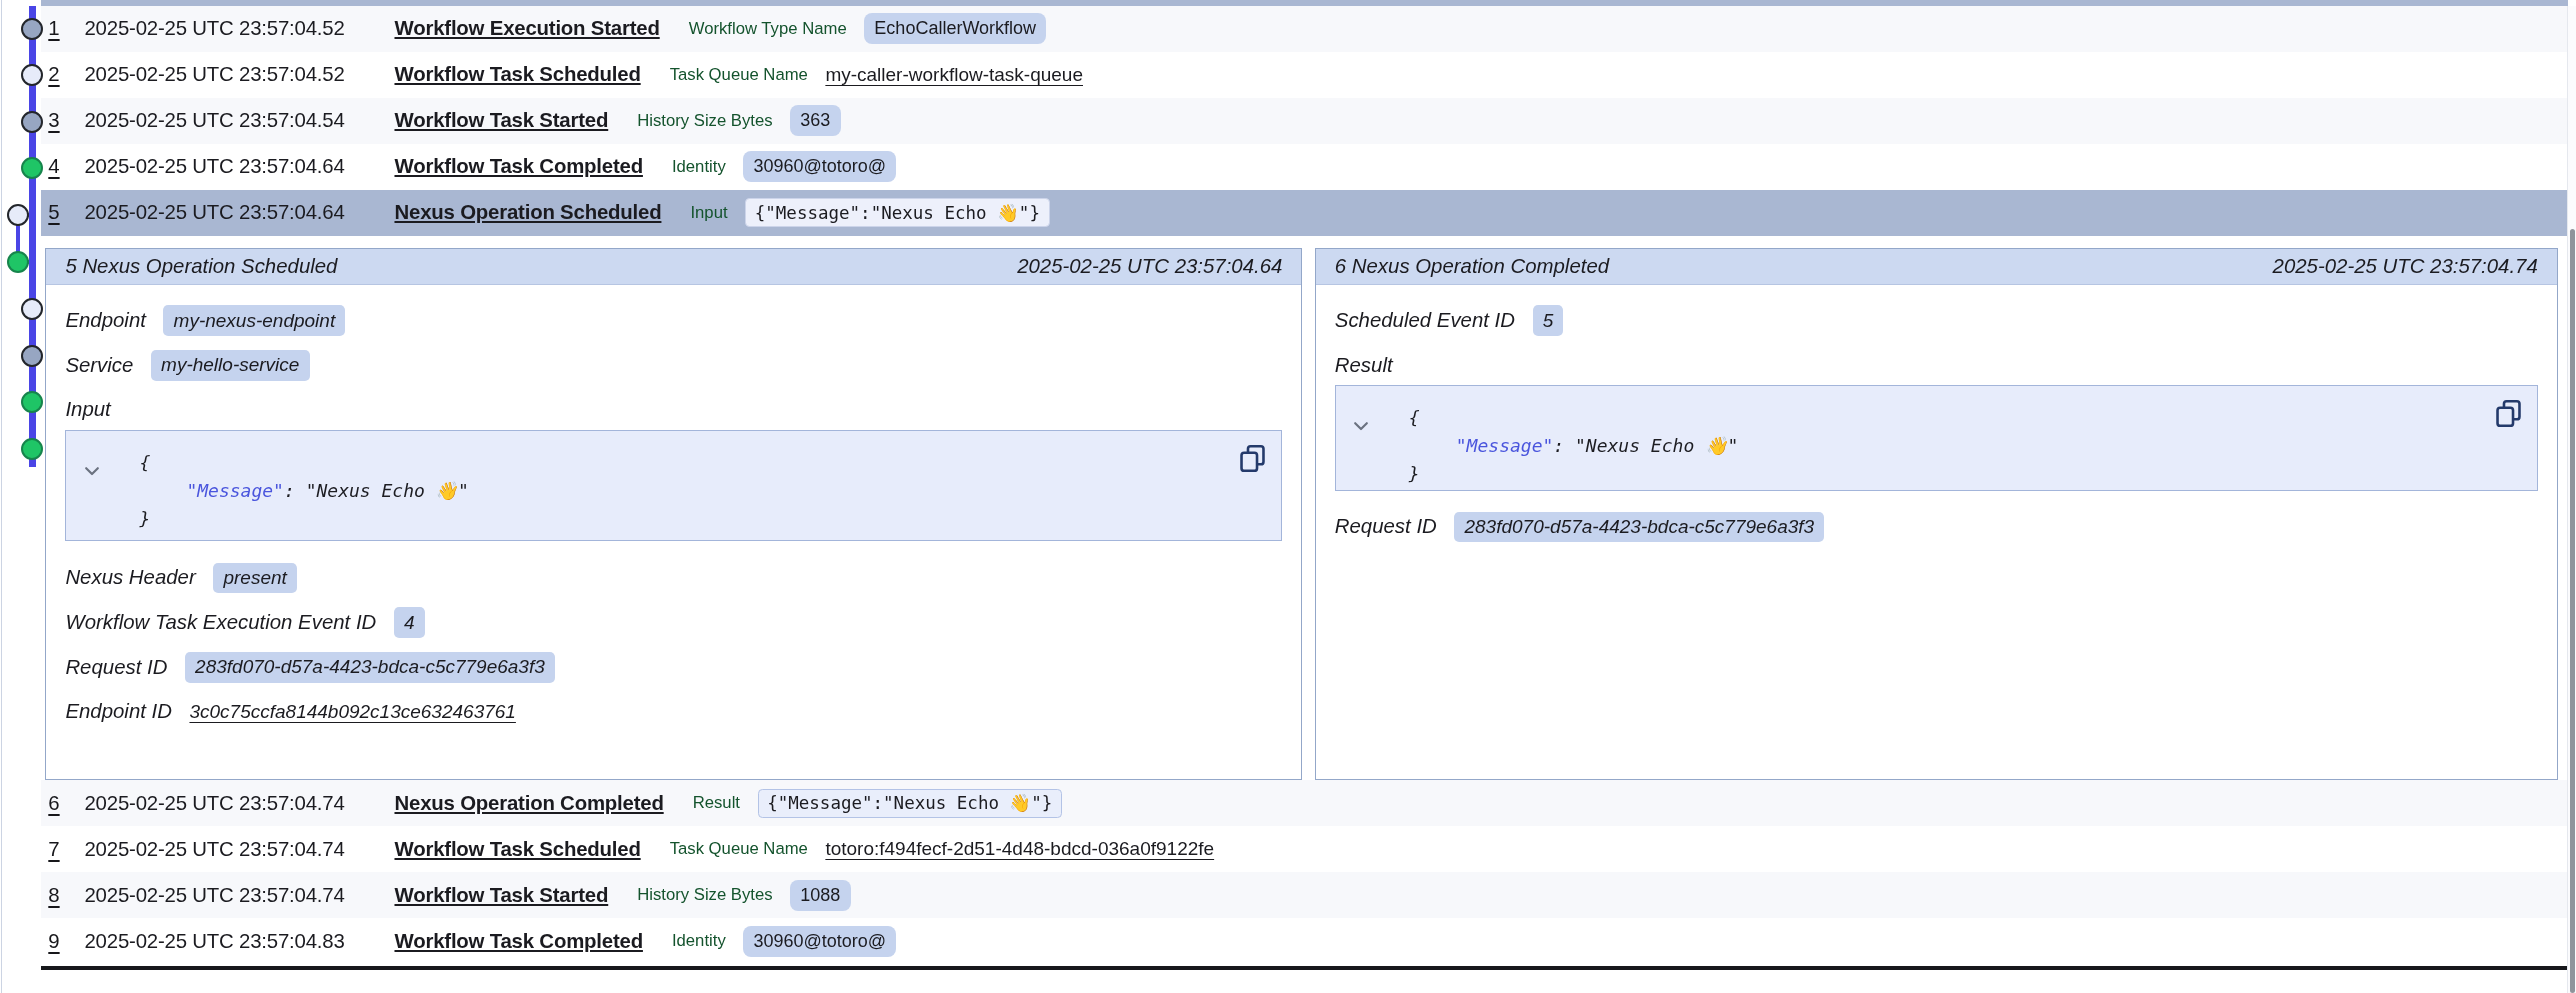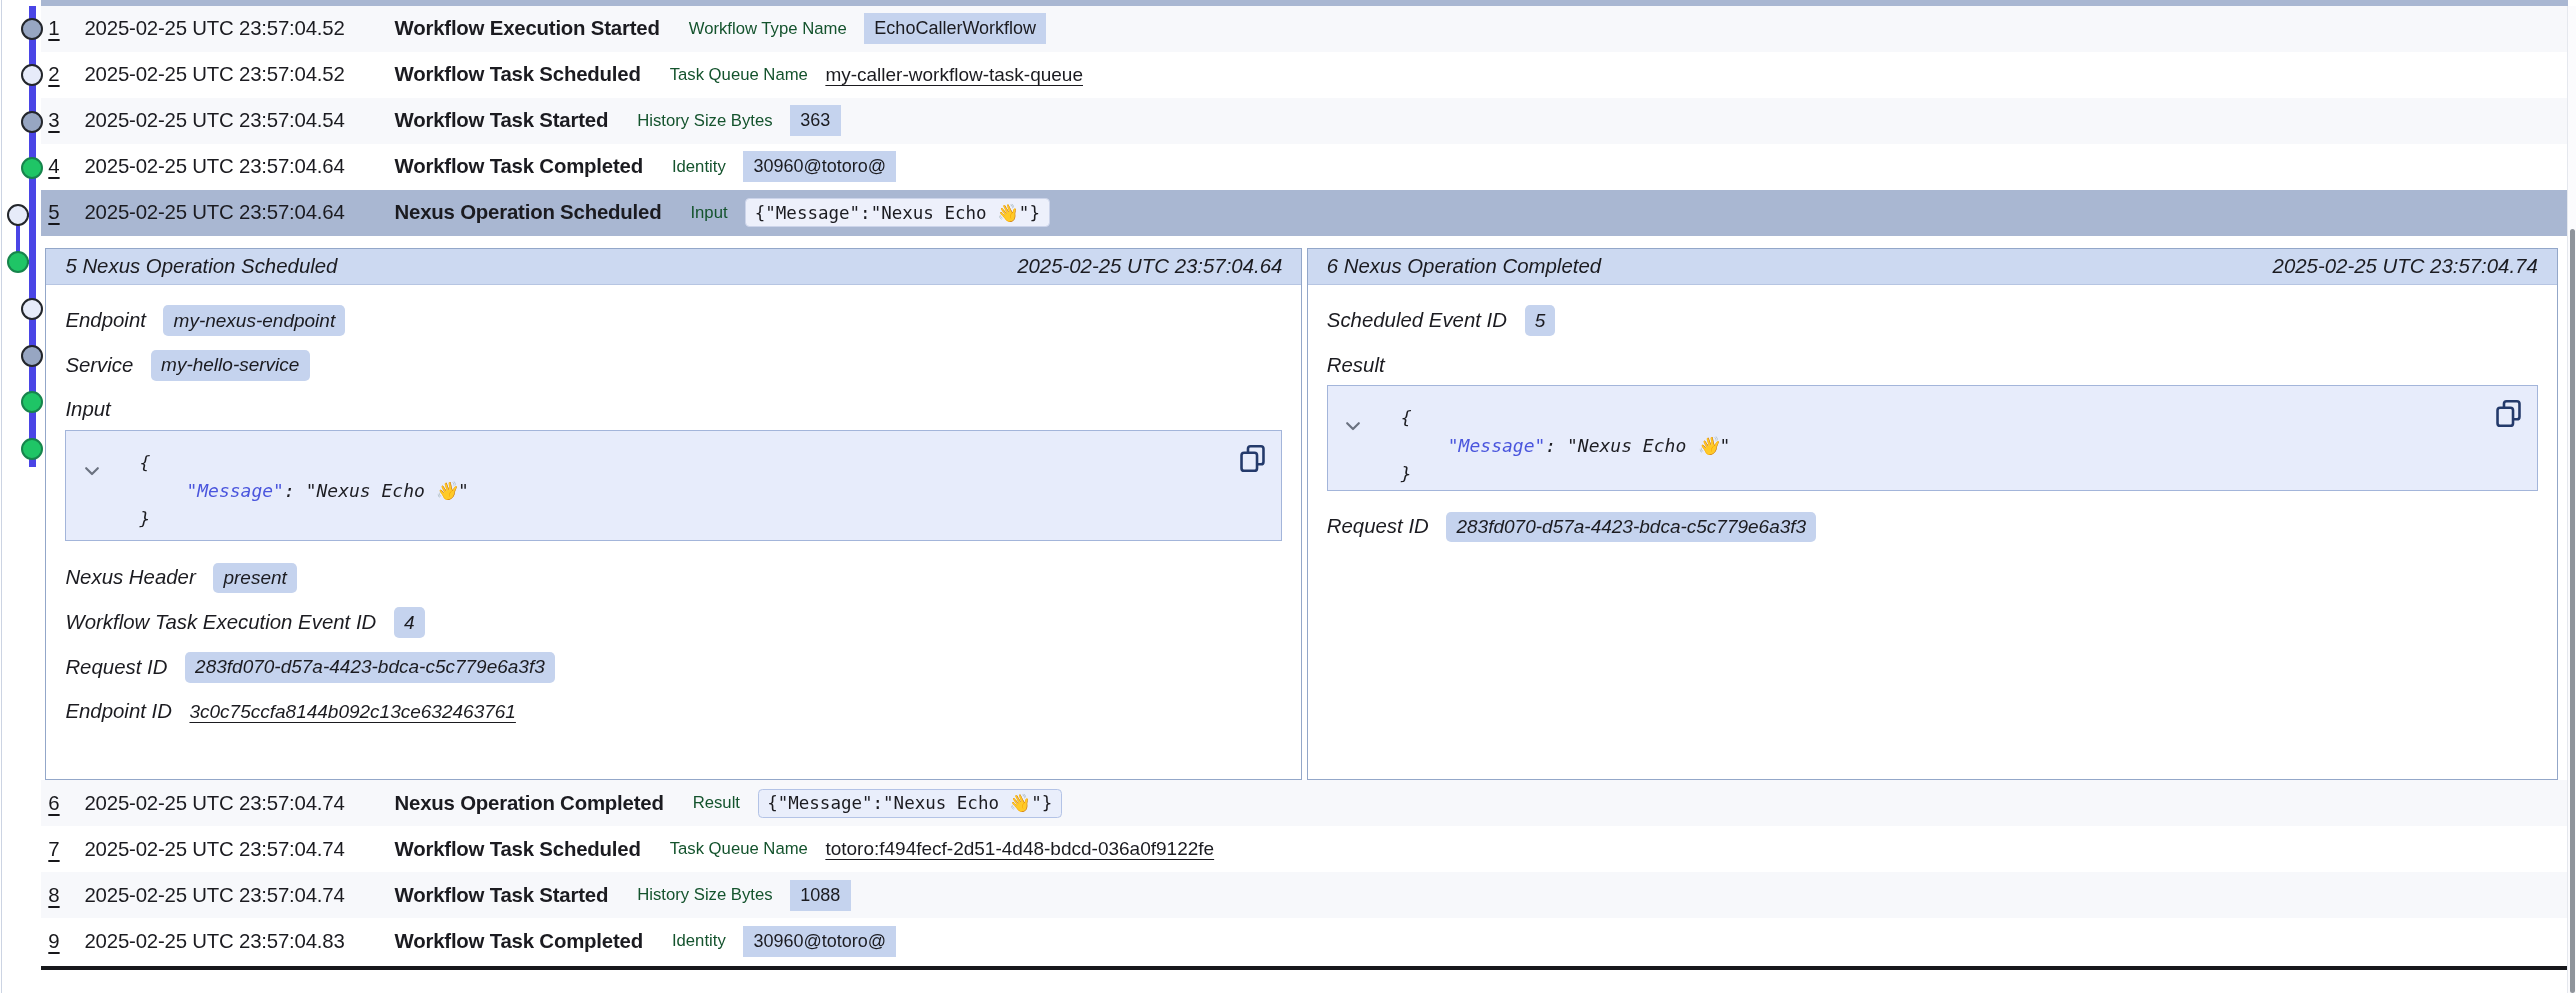--- a/index.html
+++ b/index.html
@@ -10,32 +10,32 @@
   .left-edge{position:absolute;left:0.7px;top:0;bottom:0;width:1.5px;background:#ccd4e3;}
   
   .content{position:absolute;left:41px;top:0;width:2527px;}
   .top-bar{height:5.8px;background:var(--selected);}
   
   .row{height:46px;display:flex;align-items:center;padding-left:7.3px;box-sizing:border-box;}
   .row.stripe{background:#f7f8fb;}
   .row.selected{background:var(--selected);}
   .num{width:26px;font-size:20.4px;color:#17171b;text-decoration:underline;text-underline-offset:3.6px;margin-right:10.2px;flex:none;cursor:pointer;}
   .time{font-size:20.4px;width:310px;flex:none;letter-spacing:-0.2px;}
-  .ename{font-size:20.4px;font-weight:700;margin-right:29px;letter-spacing:-0.2px;white-space:nowrap;}
+  .ename{font-size:20.4px;font-weight:700;margin-right:29px;letter-spacing:-0.2px;white-space:nowrap;text-decoration:underline;}
   .alabel{font-size:16.7px;color:#14532d;margin-right:17.5px;white-space:nowrap;}
-  .badge{background:var(--badge);border-radius:0;padding:5.1px 10.2px;font-size:18px;white-space:nowrap;}
+  .badge{background:var(--badge);border-radius:8px;padding:5.1px 10.2px;font-size:18px;white-space:nowrap;}
   .rlink{font-size:19px;text-decoration:underline;text-underline-offset:3.6px;white-space:nowrap;cursor:pointer;}
   .chip{font-family:"DejaVu Sans Mono",monospace;font-size:17.5px;border-radius:4.4px;padding:3.6px 8.7px;white-space:nowrap;}
   .chip.on-selected{background:#edf0fb;border:1.5px solid #ccd4ea;}
   .chip.bordered{background:#e9eefb;border:1.5px solid #b3c3e6;}
   
   .panels{display:flex;gap:4.4px;margin:12.4px 10.2px 0 4.4px;height:532px;font-style:italic;}
   .panel{border:1.5px solid #93a7c9;background:#fff;box-sizing:border-box;display:flex;flex-direction:column;overflow:hidden;}
   .panel.pleft{width:1257px;flex:none;}
-  .panel.pright{flex:1;}
+  .panel.pright{flex:1;margin-left:8px;}
   .panel-header{height:35px;flex:none;background:var(--pheader);display:flex;align-items:center;justify-content:space-between;padding:0 19px;font-size:20.4px;border-bottom:0.7px solid #b6c5e2;}
   .panel-body{padding:19px 19px 0;}
   .f-row{display:flex;align-items:center;height:33px;margin-bottom:11.6px;font-size:20.4px;}
   .f-label{margin-right:17.5px;white-space:nowrap;}
   .pbadge{background:var(--badge);border-radius:5.1px;padding:4.4px 10.2px;font-size:19px;white-space:nowrap;}
   .plink{font-size:19px;text-decoration:underline;text-underline-offset:3.6px;}
   .section-label{font-size:20.4px;height:28px;display:flex;align-items:flex-end;margin-bottom:8.7px;}
   .codeblock{position:relative;background:var(--codebg);border:1.5px solid #a3b5da;box-sizing:border-box;
     font-family:"DejaVu Sans Mono",monospace;font-size:18px;line-height:28px;color:#1d1d22;
     padding:17.5px 19px 0 73px;}

